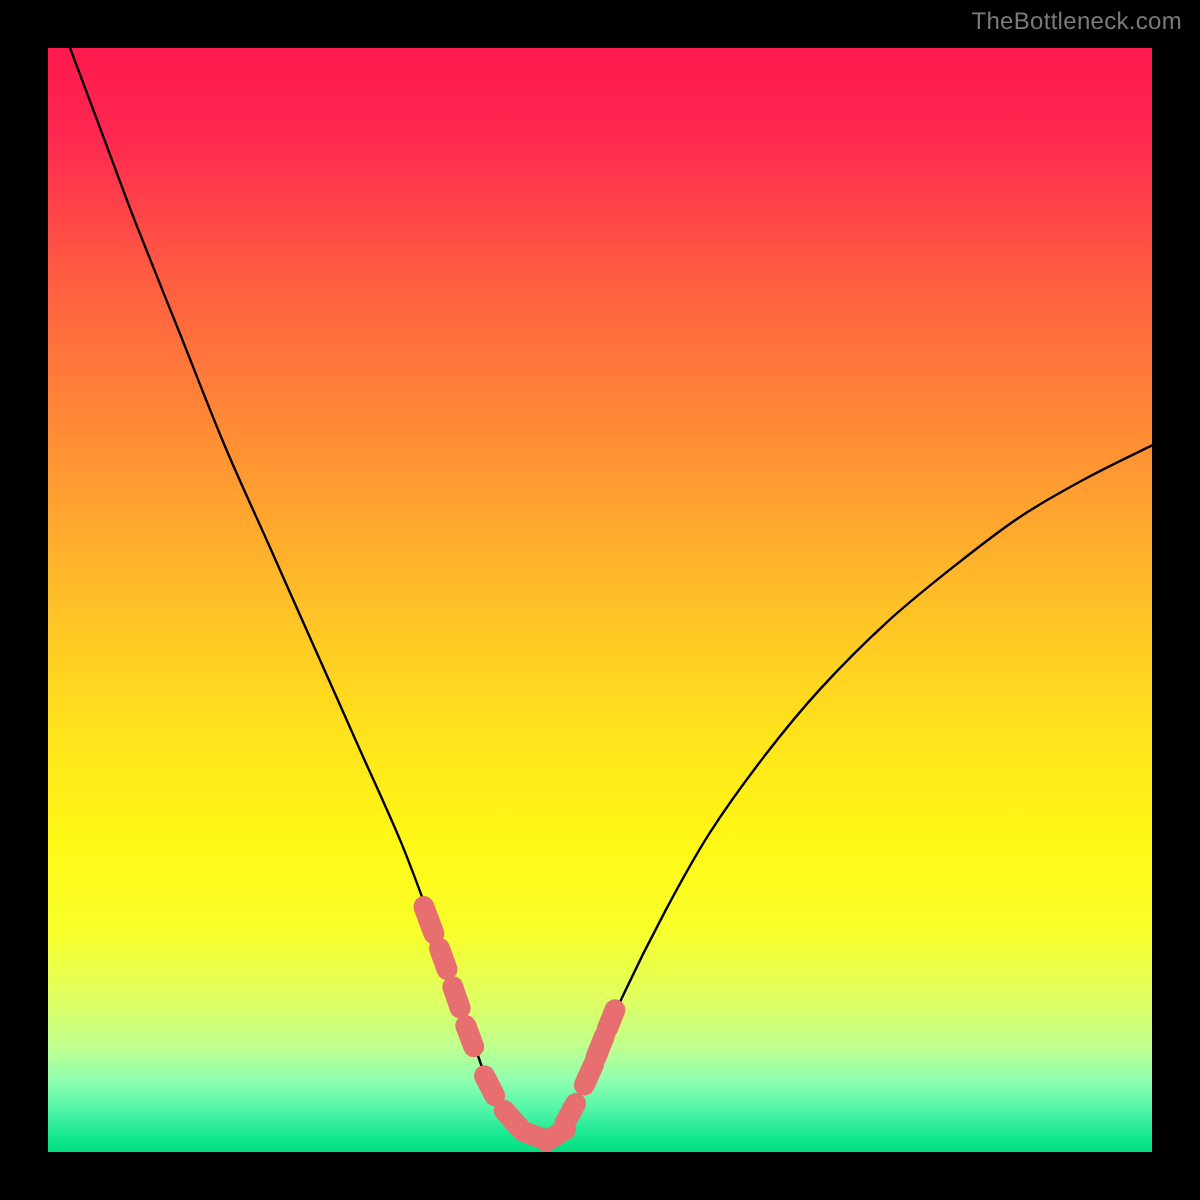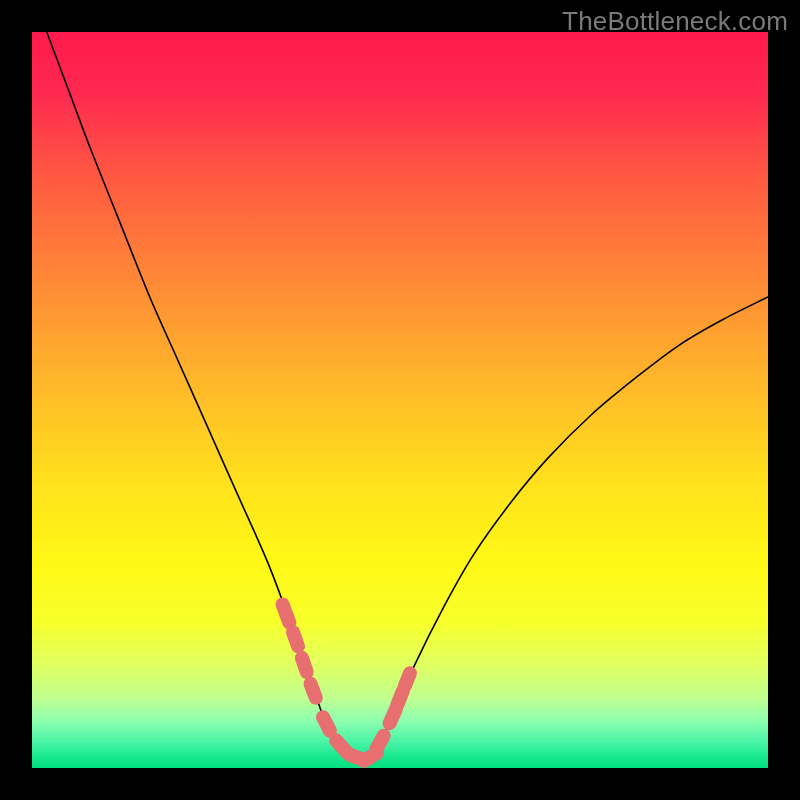--- a/index.html
+++ b/index.html
@@ -9,21 +9,21 @@
     height: 800px;
     background: #000;
     position: relative;
     font-family: Arial, Helvetica, sans-serif;
   }
   #watermark {
     position: absolute;
     top: 6px;
     right: 12px;
     color: #7a7a7a;
-    font-size: 26px;
+    font-size: 16px;
     font-weight: 500;
     z-index: 20;
     letter-spacing: 0.2px;
   }
   #plot-area {
     position: absolute;
     left: 32px;
     top: 32px;
     width: 736px;
     height: 736px;

